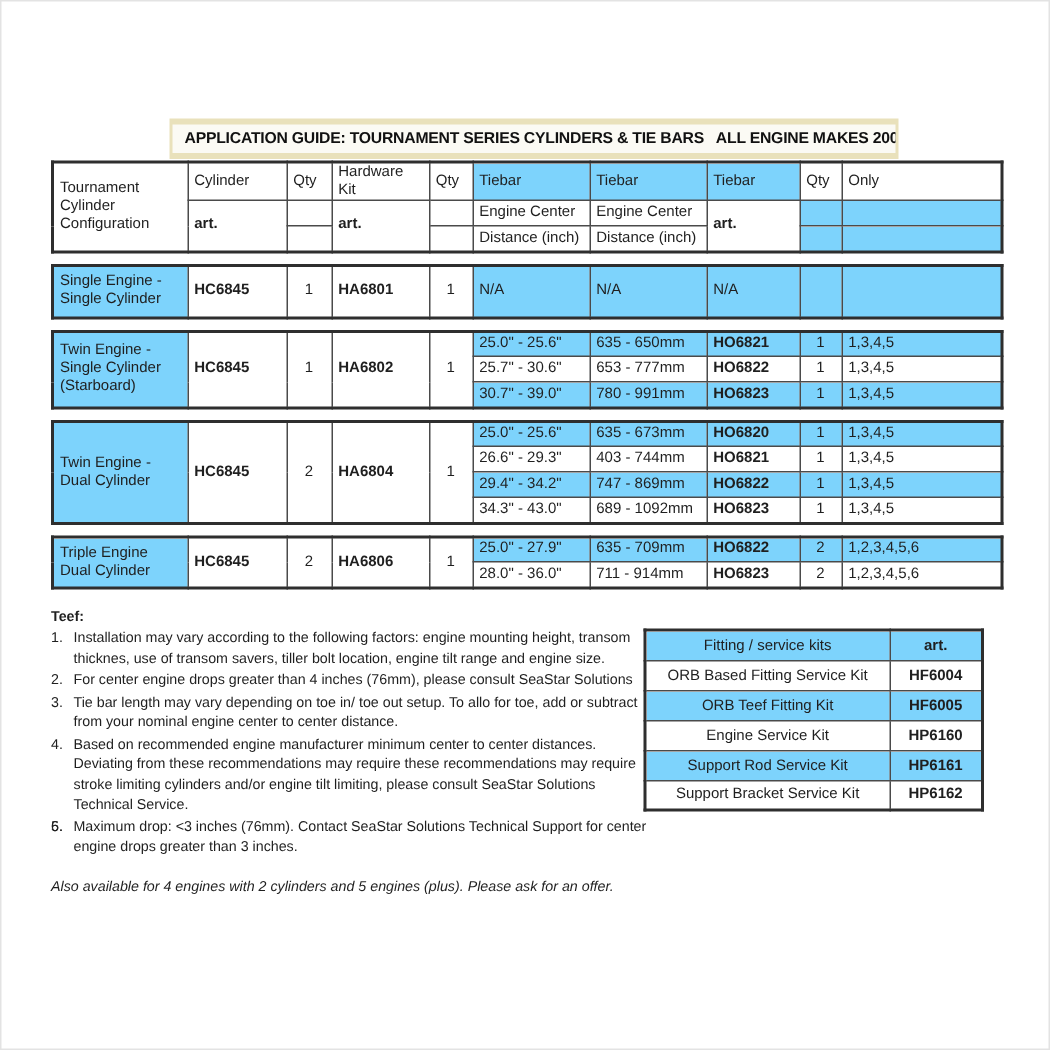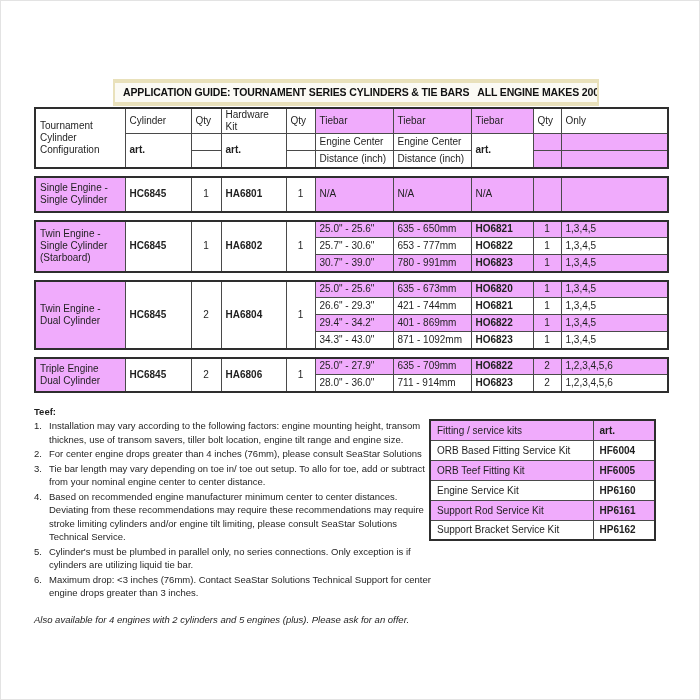--- a/index.html
+++ b/index.html
@@ -26,38 +26,39 @@
   table.grid{
     border-collapse:collapse;table-layout:fixed;width:633px;
     border:2px solid #2e2e2e;margin:0 0 7px 0;
   }
   table.grid td{
     border:1px solid #4a4a4a;font-size:10px;padding:0 4px;
     overflow:hidden;vertical-align:middle;line-height:1.2;
   }
   table.grid tr{height:17px;}
   table.grid tr.rh-tall{height:35px;}
-  .bg-b{background:#f0abfc;}
+  .bg-b{background:#7dd3fc;}
   .bold{font-weight:bold;}
   .ctr{text-align:center;}
   .c-config{white-space:pre-line;line-height:1.25;margin-left:45px;}
   .part{font-weight:bold;font-size:10.5px;}
 
   
   #notes{position:absolute;left:33px;top:404px;width:398px;font-size:9.5px;line-height:1.42;}
   .notes-title{font-weight:bold;margin-bottom:1px;}
   .note-item{position:relative;padding-left:15px;margin-bottom:1px;}
   .note-num{position:absolute;left:0;top:0;}
   .notes-footer{margin-top:13px;font-style:italic;}
 
   
   #kits-wrap{position:absolute;left:428px;top:418px;}
   table.kits{
     border-collapse:collapse;table-layout:fixed;width:225px;
     border:2px solid #2e2e2e;
+    text-align:center;
   }
   table.kits td{
     border:1px solid #4a4a4a;font-size:10px;padding:0 6px;
     overflow:hidden;vertical-align:middle;
   }
   table.kits tr{height:20px;}
 </style>
 </head>
 <body>
 
@@ -216,35 +217,35 @@
           <td rowspan="4" class="part">HA6804</td>
           <td rowspan="4" class="ctr">1</td>
           <td class="bg-b">25.0" - 25.6"</td>
           <td class="bg-b">635 - 673mm</td>
           <td class="bg-b bold">HO6820</td>
           <td class="bg-b ctr">1</td>
           <td class="bg-b">1,3,4,5</td>
         </tr>
         <tr>
           <td>26.6" - 29.3"</td>
-          <td>421 - 744mm</td>
+          <td>403 - 744mm</td>
           <td class="bold">HO6821</td>
           <td class="ctr">1</td>
           <td>1,3,4,5</td>
         </tr>
         <tr>
           <td class="bg-b">29.4" - 34.2"</td>
-          <td class="bg-b">401 - 869mm</td>
+          <td class="bg-b">747 - 869mm</td>
           <td class="bg-b bold">HO6822</td>
           <td class="bg-b ctr">1</td>
           <td class="bg-b">1,3,4,5</td>
         </tr>
         <tr>
           <td>34.3" - 43.0"</td>
-          <td>871 - 1092mm</td>
+          <td>689 - 1092mm</td>
           <td class="bold">HO6823</td>
           <td class="ctr">1</td>
           <td>1,3,4,5</td>
         </tr>
       </tbody>
     </table>
 
     <table class="grid">
       <colgroup>
         <col style="width:90px">
@@ -296,21 +297,20 @@
     <div class="note-item">
       <span class="note-num">3.</span>
       <span>Tie bar length may vary depending on toe in/ toe out setup. To allo for toe, add or subtract from your nominal engine center to center distance.</span>
     </div>
     <div class="note-item">
       <span class="note-num">4.</span>
       <span>Based on recommended engine manufacturer minimum center to center distances. Deviating from these recommendations may require these recommendations may require stroke limiting cylinders and/or engine tilt limiting, please consult SeaStar Solutions Technical Service.</span>
     </div>
     <div class="note-item">
       <span class="note-num">5.</span>
-      <span>Cylinder's must be plumbed in parallel only, no series connections. Only exception is if cylinders are utilizing liquid tie bar.</span>
     </div>
     <div class="note-item">
       <span class="note-num">6.</span>
       <span>Maximum drop: &lt;3 inches (76mm). Contact SeaStar Solutions Technical Support for center engine drops greater than 3 inches.</span>
     </div>
     <div class="notes-footer">Also available for  4 engines with 2 cylinders and 5 engines (plus). Please ask for an offer.</div>
   </div>
 
   <div id="kits-wrap">
     <table class="kits">

